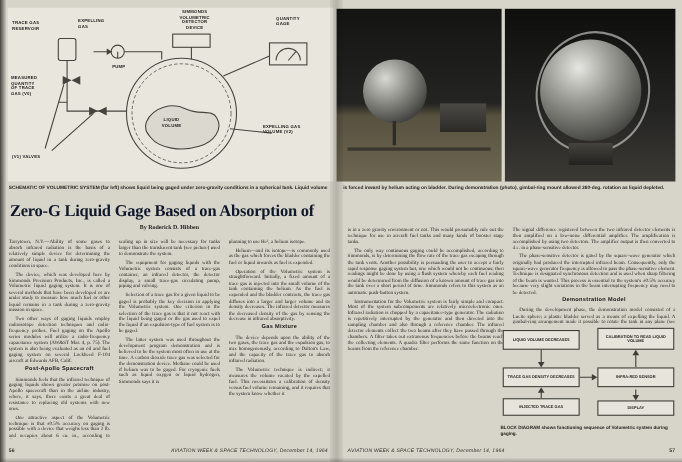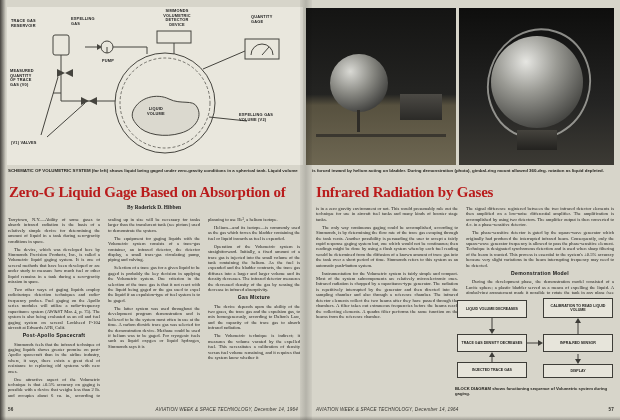--- a/index.html
+++ b/index.html
@@ -14,21 +14,21 @@
   
   .schem{position:absolute;left:7px;top:7px;width:296px;height:158px;background:#e9e7dd;}
   .slabel{position:absolute;font:700 3.9px/1.2 "Liberation Sans",sans-serif;color:#222;
           white-space:pre-line;letter-spacing:.2px;}
   
   .photo{position:absolute;top:8px;height:157px;overflow:hidden;}
   .sphere{position:absolute;border-radius:50%;}
   
   .caption{position:absolute;top:168px;font:700 4.4px/1.25 "Liberation Sans",sans-serif;color:#25241f;}
   
-  .headline{position:absolute;font:700 15px/1.05 "Liberation Serif",serif;color:#b91c1c;
+  .headline{position:absolute;font:700 15px/1.05 "Liberation Serif",serif;color:#0f172a;
             letter-spacing:-.2px;white-space:nowrap;}
   .byline{position:absolute;font:700 5.4px/1 "Liberation Serif",serif;color:#222;text-align:center;}
   
   .col{position:absolute;font:4.6px/1.18 "Liberation Serif",serif;color:#1c1b18;
        text-align:justify;overflow:hidden;}
   .col p{margin:0 0 2.6px;text-indent:6px;}
   .col p.first{text-indent:0;}
   .subhead{font:700 5.1px/1.1 "Liberation Sans",sans-serif;text-align:center;
            margin:3px 0 2.6px;letter-spacing:.3px;color:#111;}
   
@@ -107,21 +107,20 @@
   <div class="photo" style="left:459px;width:155px;background:linear-gradient(180deg,#0e0e0d 0%,#242423 60%,#3c3a34 100%);">
     <div class="sphere" style="left:32px;top:28px;width:92px;height:92px;background:radial-gradient(circle at 38% 28%,#e6e6e2 0%,#9a9a94 35%,#1a1a18 100%);"></div>
     <div style="position:absolute;left:24px;top:20px;width:108px;height:108px;border:2px solid rgba(205,205,198,.65);border-radius:50%;transform:rotate(18deg) scaleX(.92);"></div>
     <div style="position:absolute;left:58px;top:122px;width:40px;height:20px;background:linear-gradient(#45433d,#23221f);"></div>
   </div>
 
   <div class="caption" style="left:8px;width:292px;">SCHEMATIC OF VOLUMETRIC SYSTEM (far left) shows liquid being gaged under zero-gravity conditions in a spherical tank. Liquid volume</div>
   <div class="caption" style="left:312px;width:302px;">is forced inward by helium acting on bladder. During demonstration (photo), gimbal-ring mount allowed 360-deg. rotation as liquid depleted.</div>
 
   <div class="headline" style="left:9px;top:185px;">Zero-G Liquid Gage Based on Absorption of</div>
-  <div class="headline" style="left:316px;top:185px;">Infrared Radiation by Gases</div>
   <div class="byline" style="left:9px;top:205px;width:290px;">By Roderick D. Hibben</div>
 
   <div class="col" style="left:8px;top:217px;width:92px;height:182px;">
     <p class="first">Tarrytown, N.Y.—Ability of some gases to absorb infrared radiation is the basis of a relatively simple device for determining the amount of liquid in a tank during zero-gravity conditions in space.</p>
     <p>The device, which was developed here by Simmonds Precision Products, Inc., is called a Volumetric liquid gaging system. It is one of several methods that have been developed or are under study to measure how much fuel or other liquid remains in a tank during a zero-gravity mission in space.</p>
     <p>Two other ways of gaging liquids employ radioisotope detection techniques and radio-frequency probes. Fuel gaging on the Apollo series modules will utilize a radio-frequency capacitance system (AW&amp;ST Mar. 4, p. 75). The system is also being evaluated as an oil and fuel gaging system on several Lockheed F-104 aircraft at Edwards AFB, Calif.</p>
     <div class="subhead">Post-Apollo Spacecraft</div>
     <p>Simmonds feels that the infrared technique of gaging liquids shows greater promise on post-Apollo spacecraft than in the airline industry, where, it says, there exists a great deal of resistance to replacing old systems with new ones.</p>
     <p>One attractive aspect of the Volumetric technique is that ±0.5% accuracy on gaging is possible with a device that weighs less than 2 lb. and occupies about 6 cu. in., according to Simmonds. Maximum power consumption in flight is about 1.5 watts. Simmonds says no</p>
   </div>

